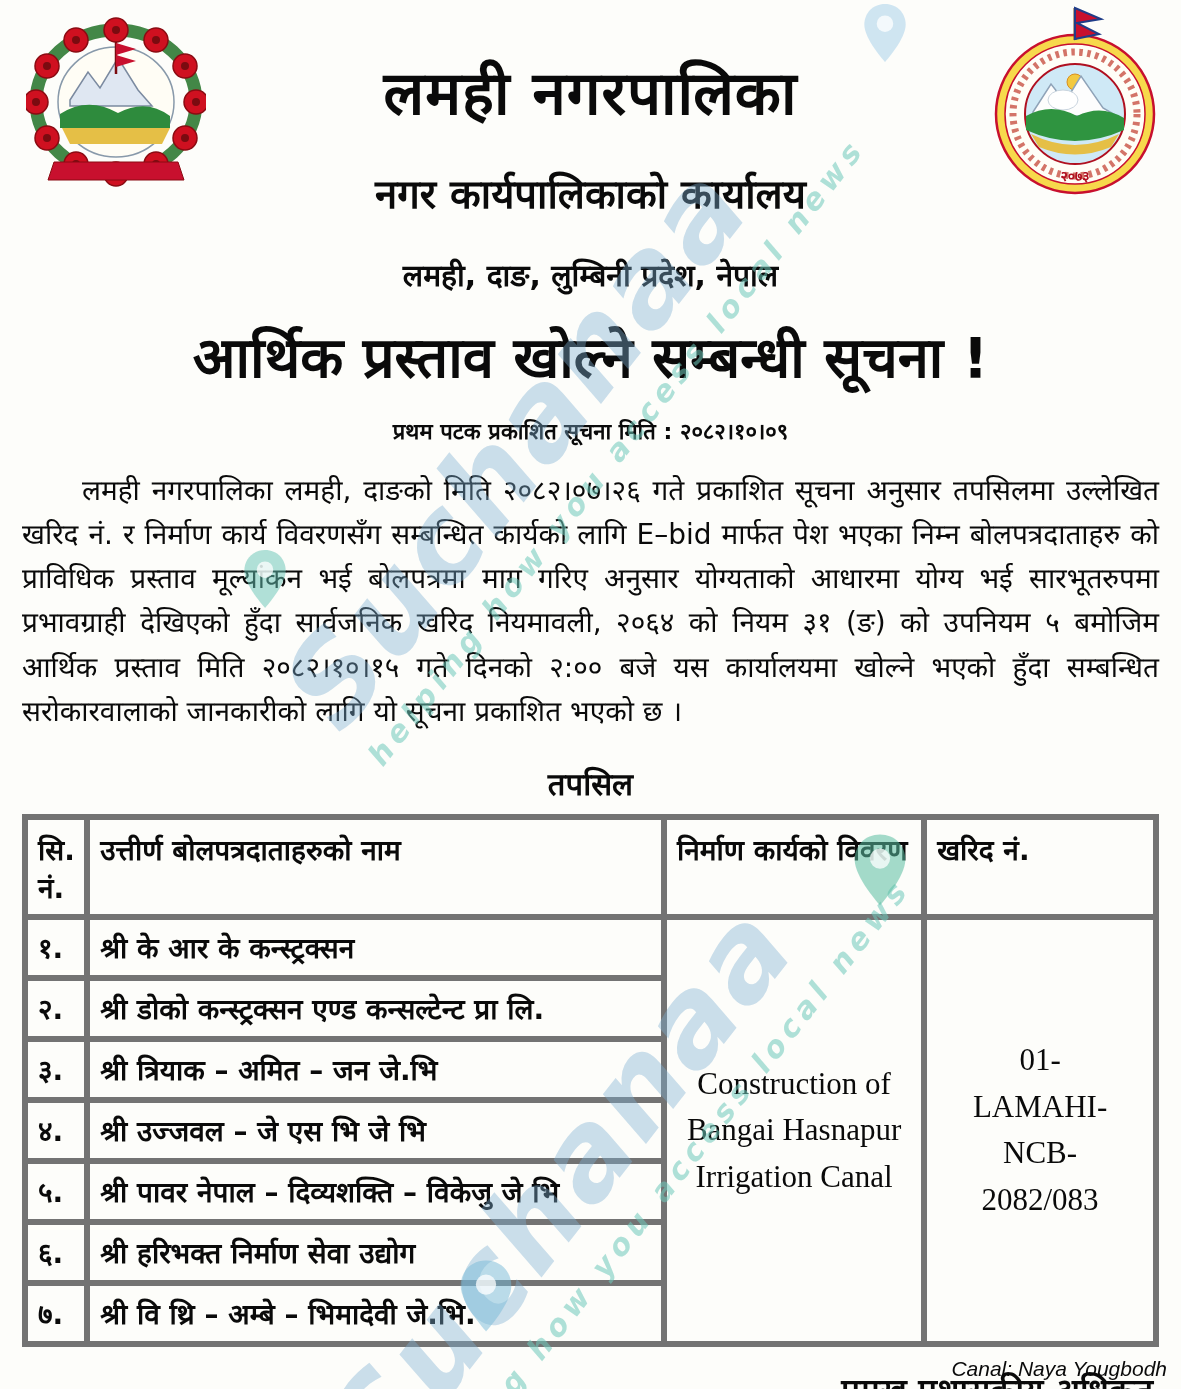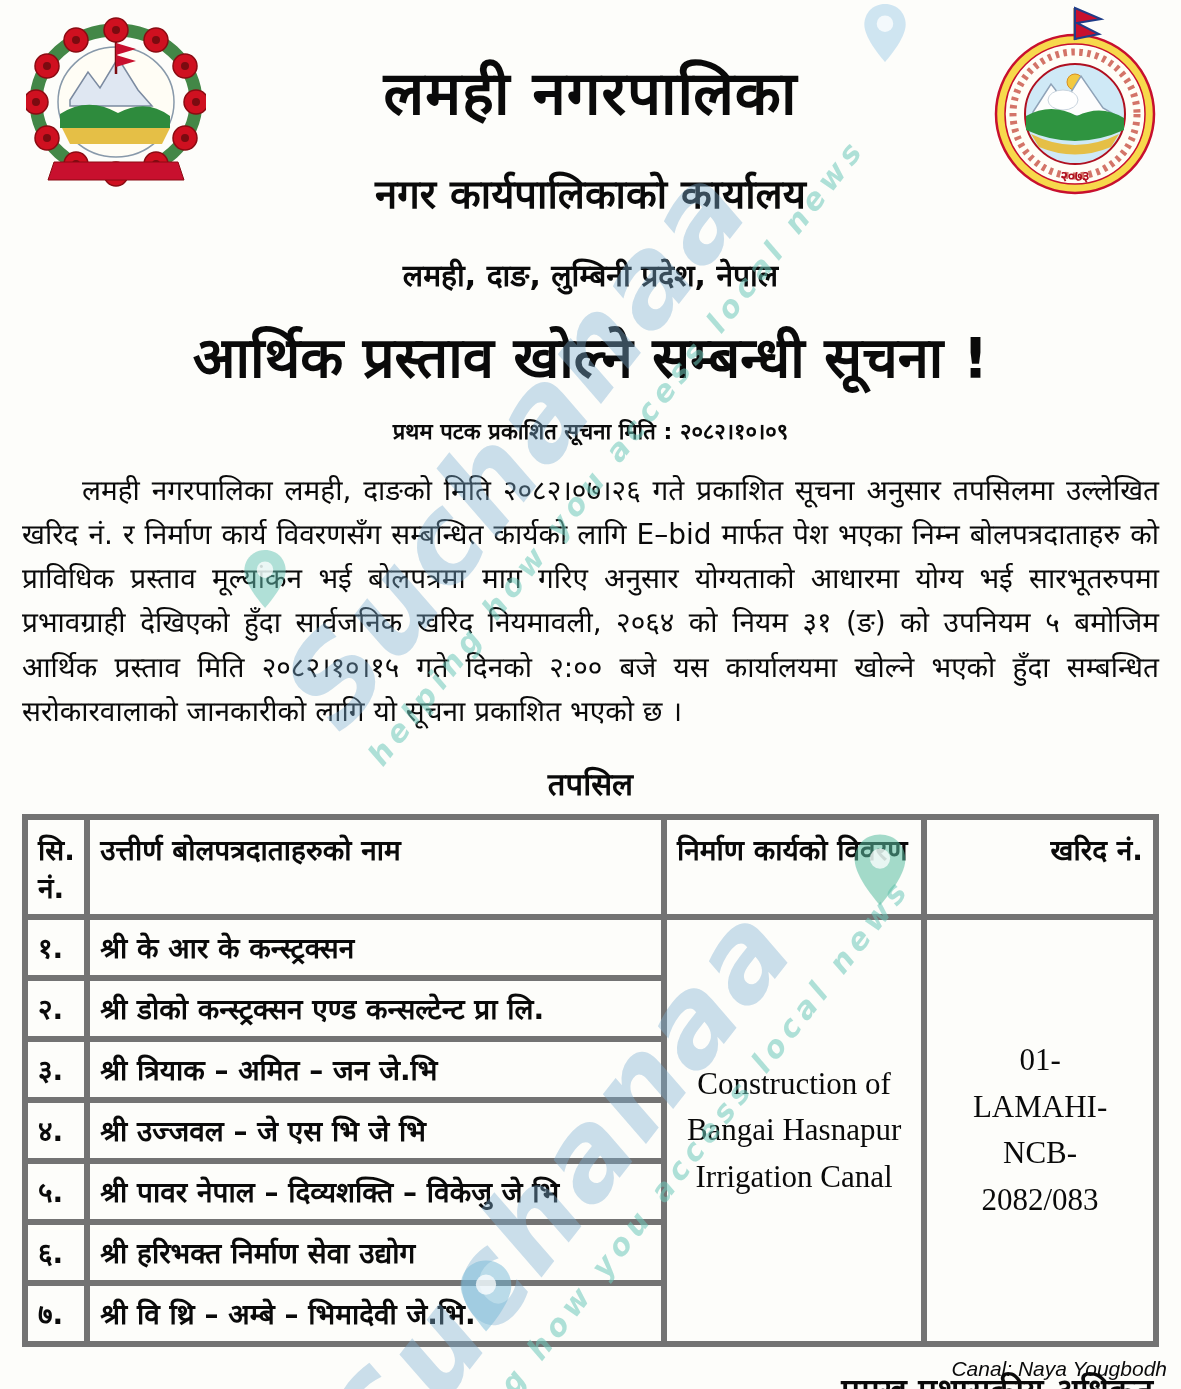--- a/index.html
+++ b/index.html
@@ -31,21 +31,21 @@
 
   .tapasil { text-align: center; font-size: 31px; font-weight: bold; margin: 16px 0 10px; }
 
   
   table.bids { width: 100%; border-collapse: collapse; table-layout: fixed; }
   table.bids th, table.bids td { border: 6px solid #737373; padding: 6px 10px; box-sizing: border-box; }
   table.bids th { font-size: 28px; font-weight: bold; vertical-align: top; padding-top: 10px; }
   .th-sn   { text-align: left; }
   .th-name { text-align: left; padding-left: 16px; }
   .th-work { text-align: left; }
-  .th-buy  { text-align: right; }
+  .th-buy  { text-align: left; }
   thead tr { height: 100px; }
   tbody tr { height: 61px; }
   .td-sn   { font-size: 28px; font-weight: bold; text-align: left; padding-left: 12px; }
   .td-name { font-size: 28px; font-weight: bold; text-align: left; padding-left: 20px; }
   .td-work, .td-buy {
     font-family: "Liberation Serif", serif;
     font-size: 31px; line-height: 1.5; vertical-align: middle;
   }
   .td-work { text-align: center; }
   .td-buy  { text-align: center; }

